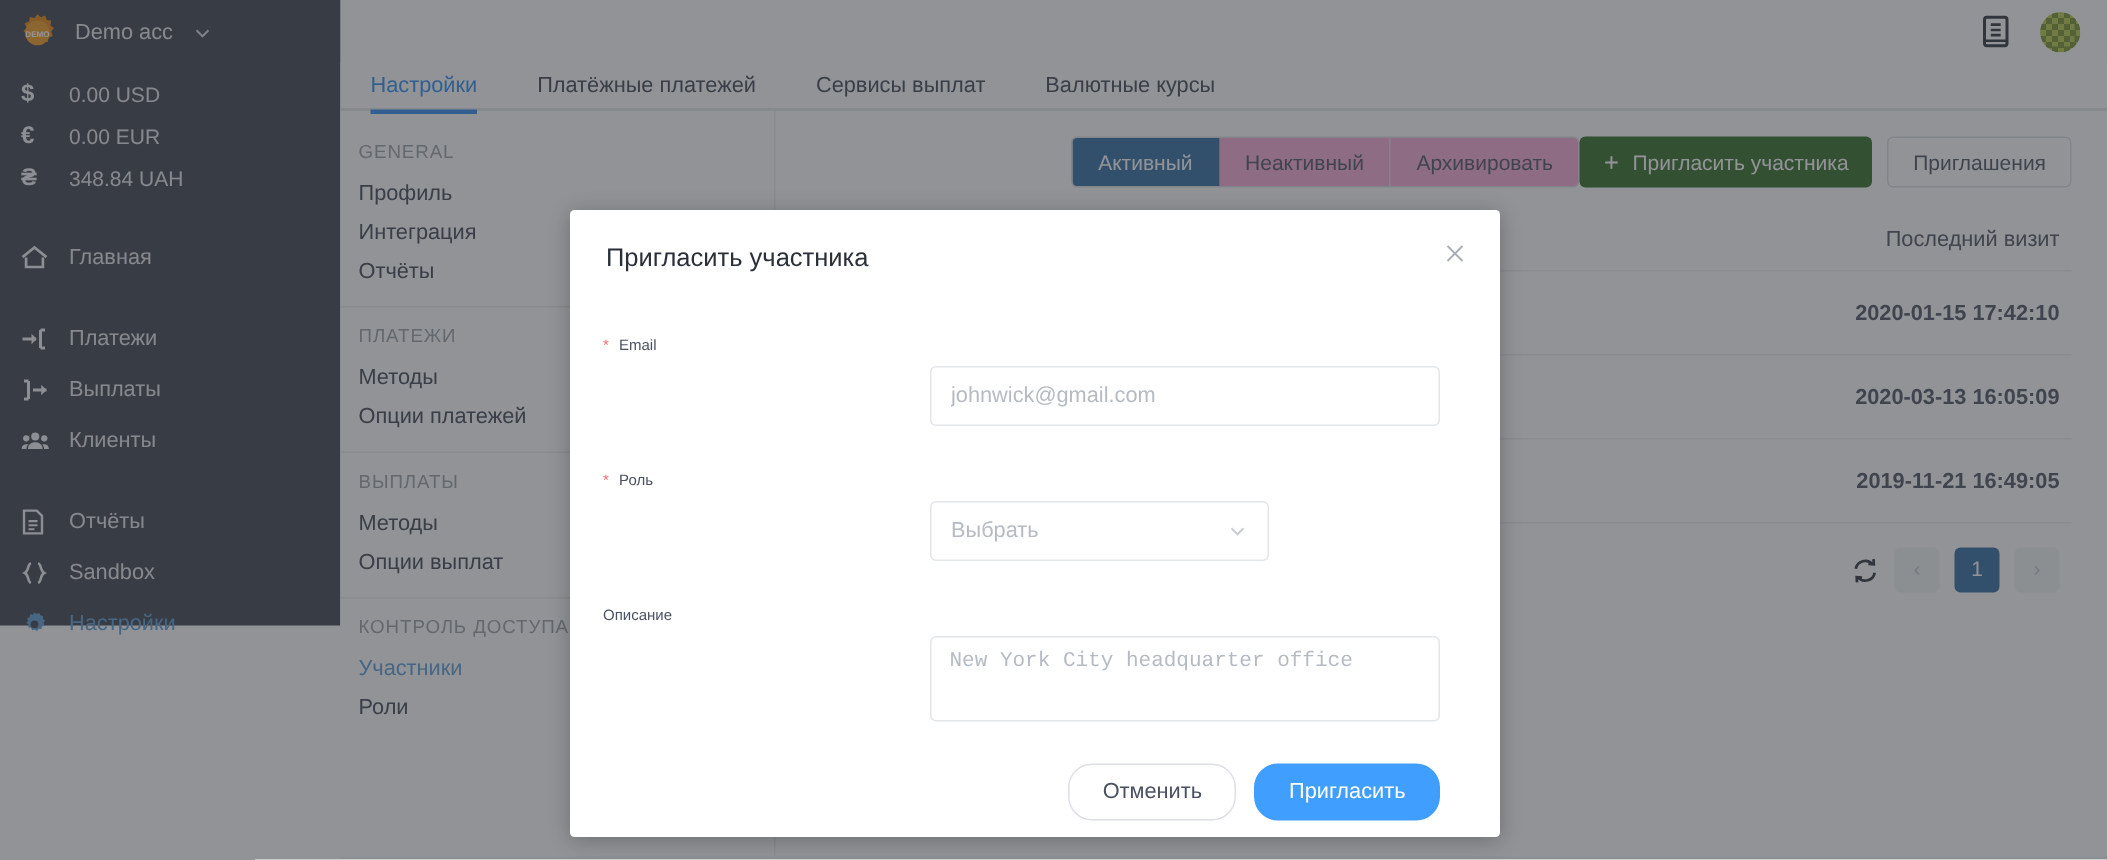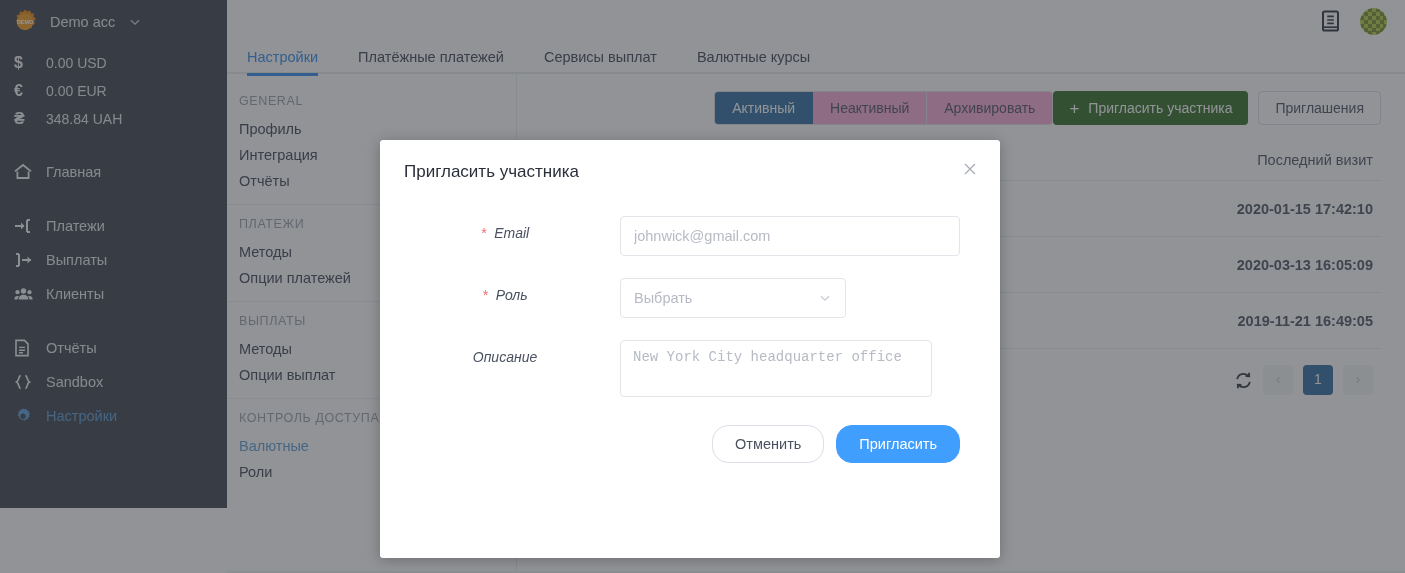--- a/index.html
+++ b/index.html
@@ -7,21 +7,21 @@
     width: 1405px; height: 573px;
     font-family: "Liberation Sans", sans-serif;
     overflow: hidden;
     background: #ffffff;
   }
   #app { position: relative; width: 1405px; height: 573px; }
 
   
   #sidebar {
     position: absolute; left: 0; top: 0;
-    width: 227px; height: 508px;
+    width: 227px; height: 417px;
     background: #3b3f4a;
   }
   .brand {
     display: flex; align-items: center;
     height: 44px; padding-left: 12px; gap: 12px;
   }
   .brand-badge {
     width: 26px; height: 26px; flex: none; position: relative;
   }
   .brand-badge svg { display: block; }
@@ -221,44 +221,44 @@
     width: 20px; height: 20px; cursor: pointer;
     display: flex; align-items: center; justify-content: center;
     color: #a8adb5; font-size: 17px; line-height: 1;
   }
   .modal-body { padding: 34px 40px 0 22px; }
   .frow {
     display: flex; align-items: flex-start;
     margin-bottom: 22px;
   }
   .flabel {
-    width: 218px; flex: none; text-align: center;
+    width: 218px; flex: none; text-align: left;
     padding-right: 12px; padding-top: 9px;
-    font-size: 14px; color: #4a5160; white-space: nowrap; font-style: italic;
+    font-size: 10px; color: #4a5160; white-space: nowrap;
   }
   .req { color: #f56c6c; margin-right: 4px; }
-  .fctl { flex: 1; }
+  .fctl { flex: 1; margin-top: 28px; }
   .inp {
     width: 340px; height: 40px;
     border: 1px solid #e2e5ea; border-radius: 4px;
     padding: 0 13px; font-size: 14.5px; color: #4a5160;
     font-family: "Liberation Sans", sans-serif;
     background: #fff; outline: none;
   }
   .inp::placeholder { color: #b6bbc3; }
   .sel {
     width: 226px; height: 40px;
     border: 1px solid #e2e5ea; border-radius: 4px;
     padding: 0 13px; font-size: 14.5px; color: #b6bbc3;
     background: #fff; display: flex; align-items: center;
     justify-content: space-between; cursor: pointer;
   }
   .sel-caret { color: #c8ccd3; display: flex; align-items: center; }
   .ta {
-    width: 312px; height: 57px; resize: none;
+    width: 340px; height: 57px; resize: none;
     border: 1px solid #e2e5ea; border-radius: 4px;
     padding: 8px 12px; font-size: 14px; color: #4a5160;
     font-family: "Liberation Mono", monospace;
     background: #fff; outline: none; display: block;
   }
   .ta::placeholder { color: #b6bbc3; }
   .modal-foot {
     display: flex; justify-content: flex-end; gap: 12px;
     padding: 6px 40px 0 0;
   }
@@ -466,21 +466,21 @@
           <div class="set-link">Методы</div>
           <div class="set-link">Опции платежей</div>
         </div>
         <div class="set-group">
           <div class="set-head">ВЫПЛАТЫ</div>
           <div class="set-link">Методы</div>
           <div class="set-link">Опции выплат</div>
         </div>
         <div class="set-group">
           <div class="set-head">КОНТРОЛЬ ДОСТУПА</div>
-          <div class="set-link active">Валютные</div>
+          <div class="set-link active">Участники</div>
           <div class="set-link">Роли</div>
         </div>
       </div>
 
       <div id="panel">
 
         <div id="toolbar">
           <div class="seg">
             <div class="seg-btn active">Активный</div>
             <div class="seg-btn">Неактивный</div>

